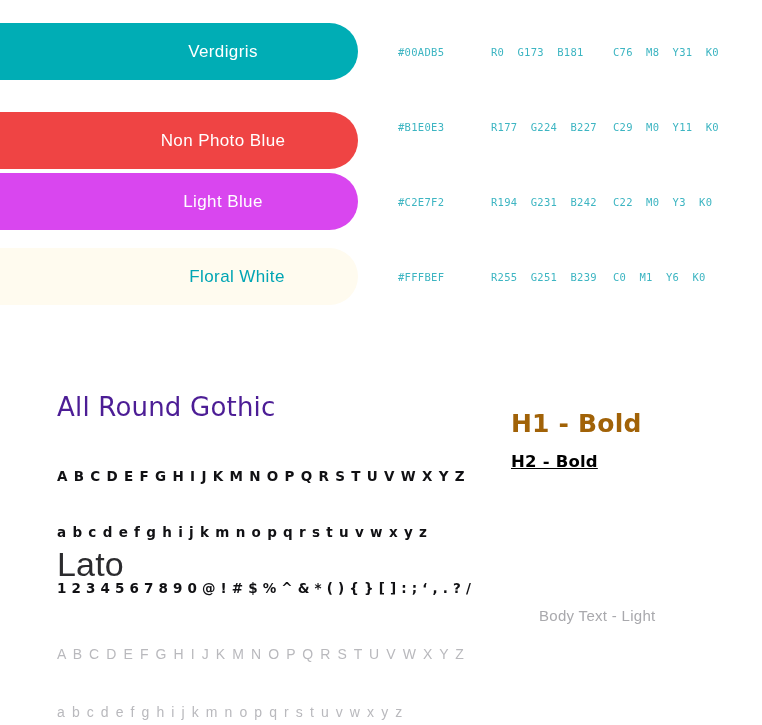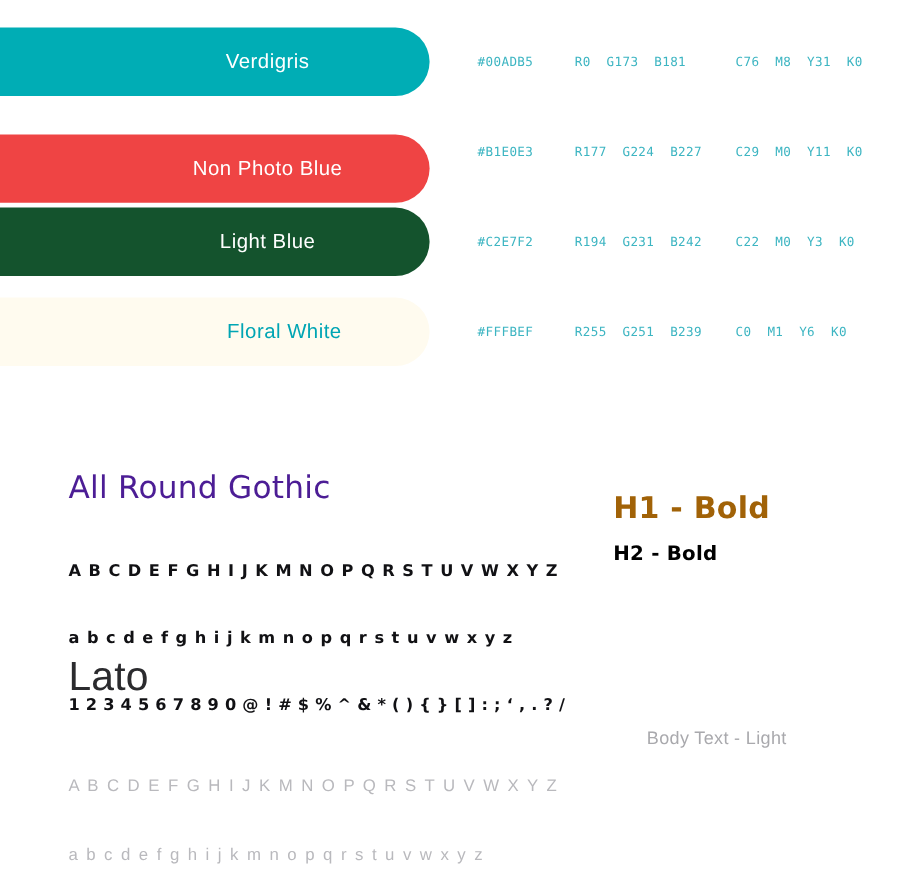--- a/index.html
+++ b/index.html
@@ -56,21 +56,21 @@
     display: flex;
     align-items: center;
     font-family: "DejaVu Sans Mono", monospace;
     font-size: 10.5px;
     letter-spacing: 0.3px;
     color: #3db5c2;
     white-space: pre;
   }
 
   .spec-hex   { position: absolute; left: 40px;  }
-  .spec-rgb   { position: absolute; left: 121px; text-align: center; }
+  .spec-rgb   { position: absolute; left: 133px; text-align: center; }
   .spec-cmyk  { position: absolute; left: 255px; }
 
   
   .type-section {
     position: absolute;
     left: 57px;
   }
 
   .type-primary  { top: 392px; }
   .type-secondary{ top: 545px; }
@@ -125,20 +125,21 @@
     color: #a16207;
     letter-spacing: 0.2px;
   }
   .sample-h2 {
     top: 452px;
     font-family: "DejaVu Sans", sans-serif;
     font-size: 16.5px;
     font-weight: bold;
     color: #000000;
     letter-spacing: 0.2px;
+    text-decoration: underline;
   }
   .sample-body {
     top: 607px;
     left: 539px;
     font-family: "Liberation Sans", sans-serif;
     font-size: 15px;
     font-weight: 300;
     color: #a9a9ad;
     letter-spacing: 0.3px;
   }
@@ -164,21 +165,21 @@
       <span class="swatch-label" style="color: rgb(255, 255, 255);">Non Photo Blue</span>
     </div>
     <div class="swatch-specs" style="color: rgb(61, 181, 194);">
       <span class="spec-hex">#B1E0E3</span>
       <span class="spec-rgb">R177  G224  B227</span>
       <span class="spec-cmyk">C29  M0  Y11  K0</span>
     </div>
   </div>
 
   <div class="swatch-row">
-    <div class="swatch-bar" id="bar2" style="background: #14532d;">
+    <div class="swatch-bar" id="bar2" style="background: #d946ef;">
       <span class="swatch-label" style="color: rgb(255, 255, 255);">Light Blue</span>
     </div>
     <div class="swatch-specs" style="color: rgb(61, 181, 194);">
       <span class="spec-hex">#C2E7F2</span>
       <span class="spec-rgb">R194  G231  B242</span>
       <span class="spec-cmyk">C22  M0  Y3  K0</span>
     </div>
   </div>
 
   <div class="swatch-row">

